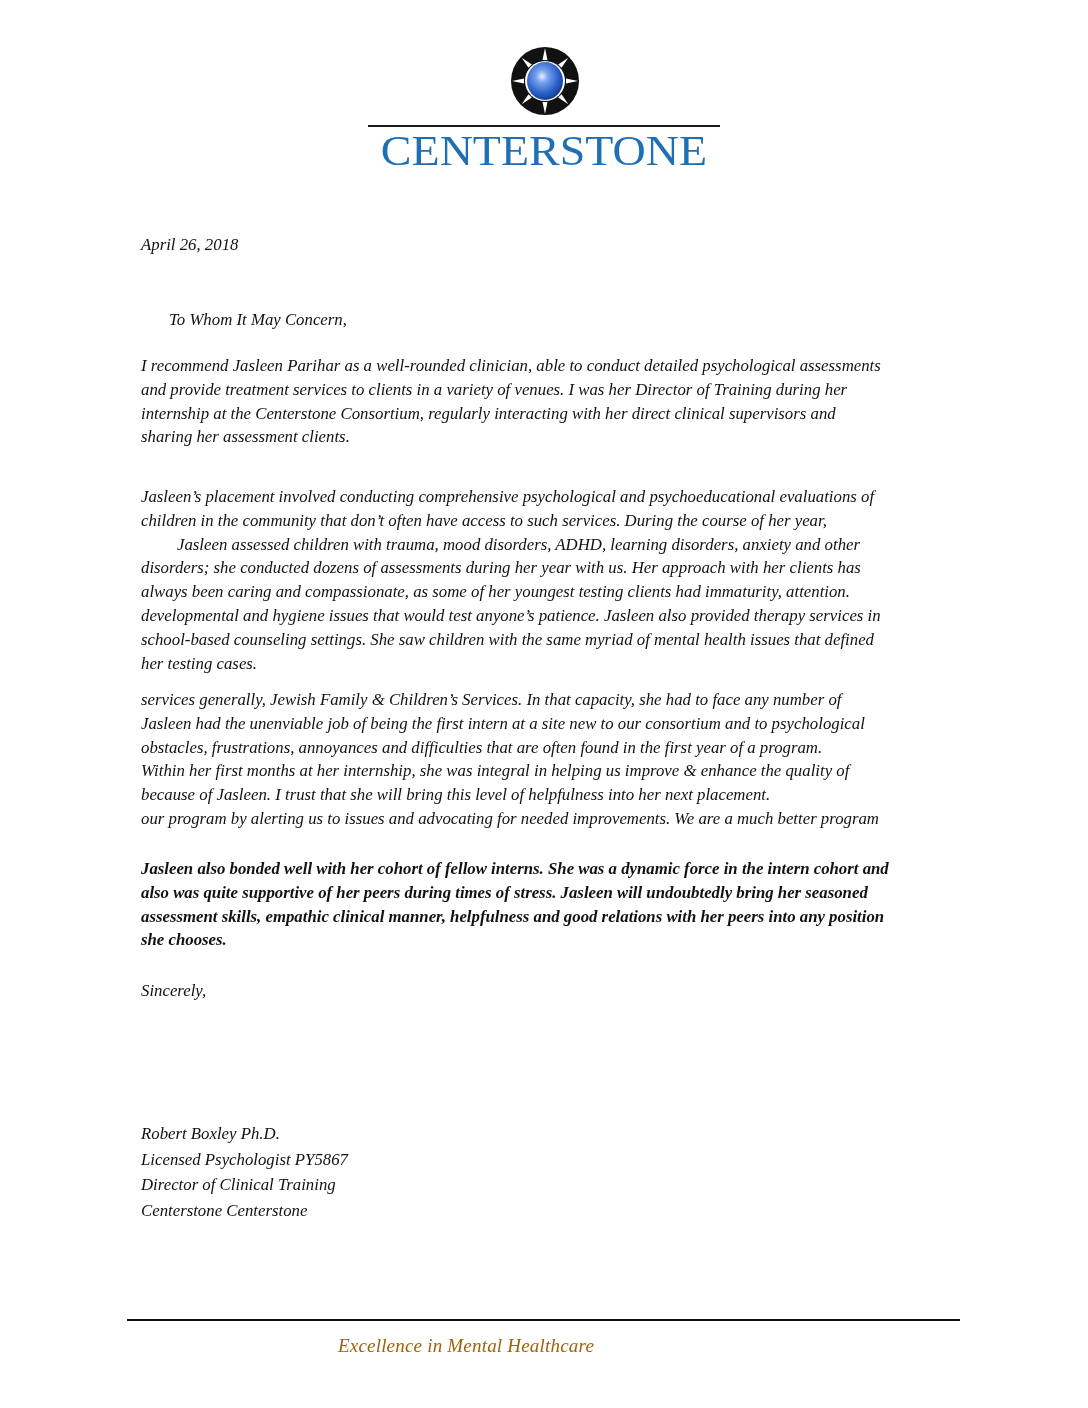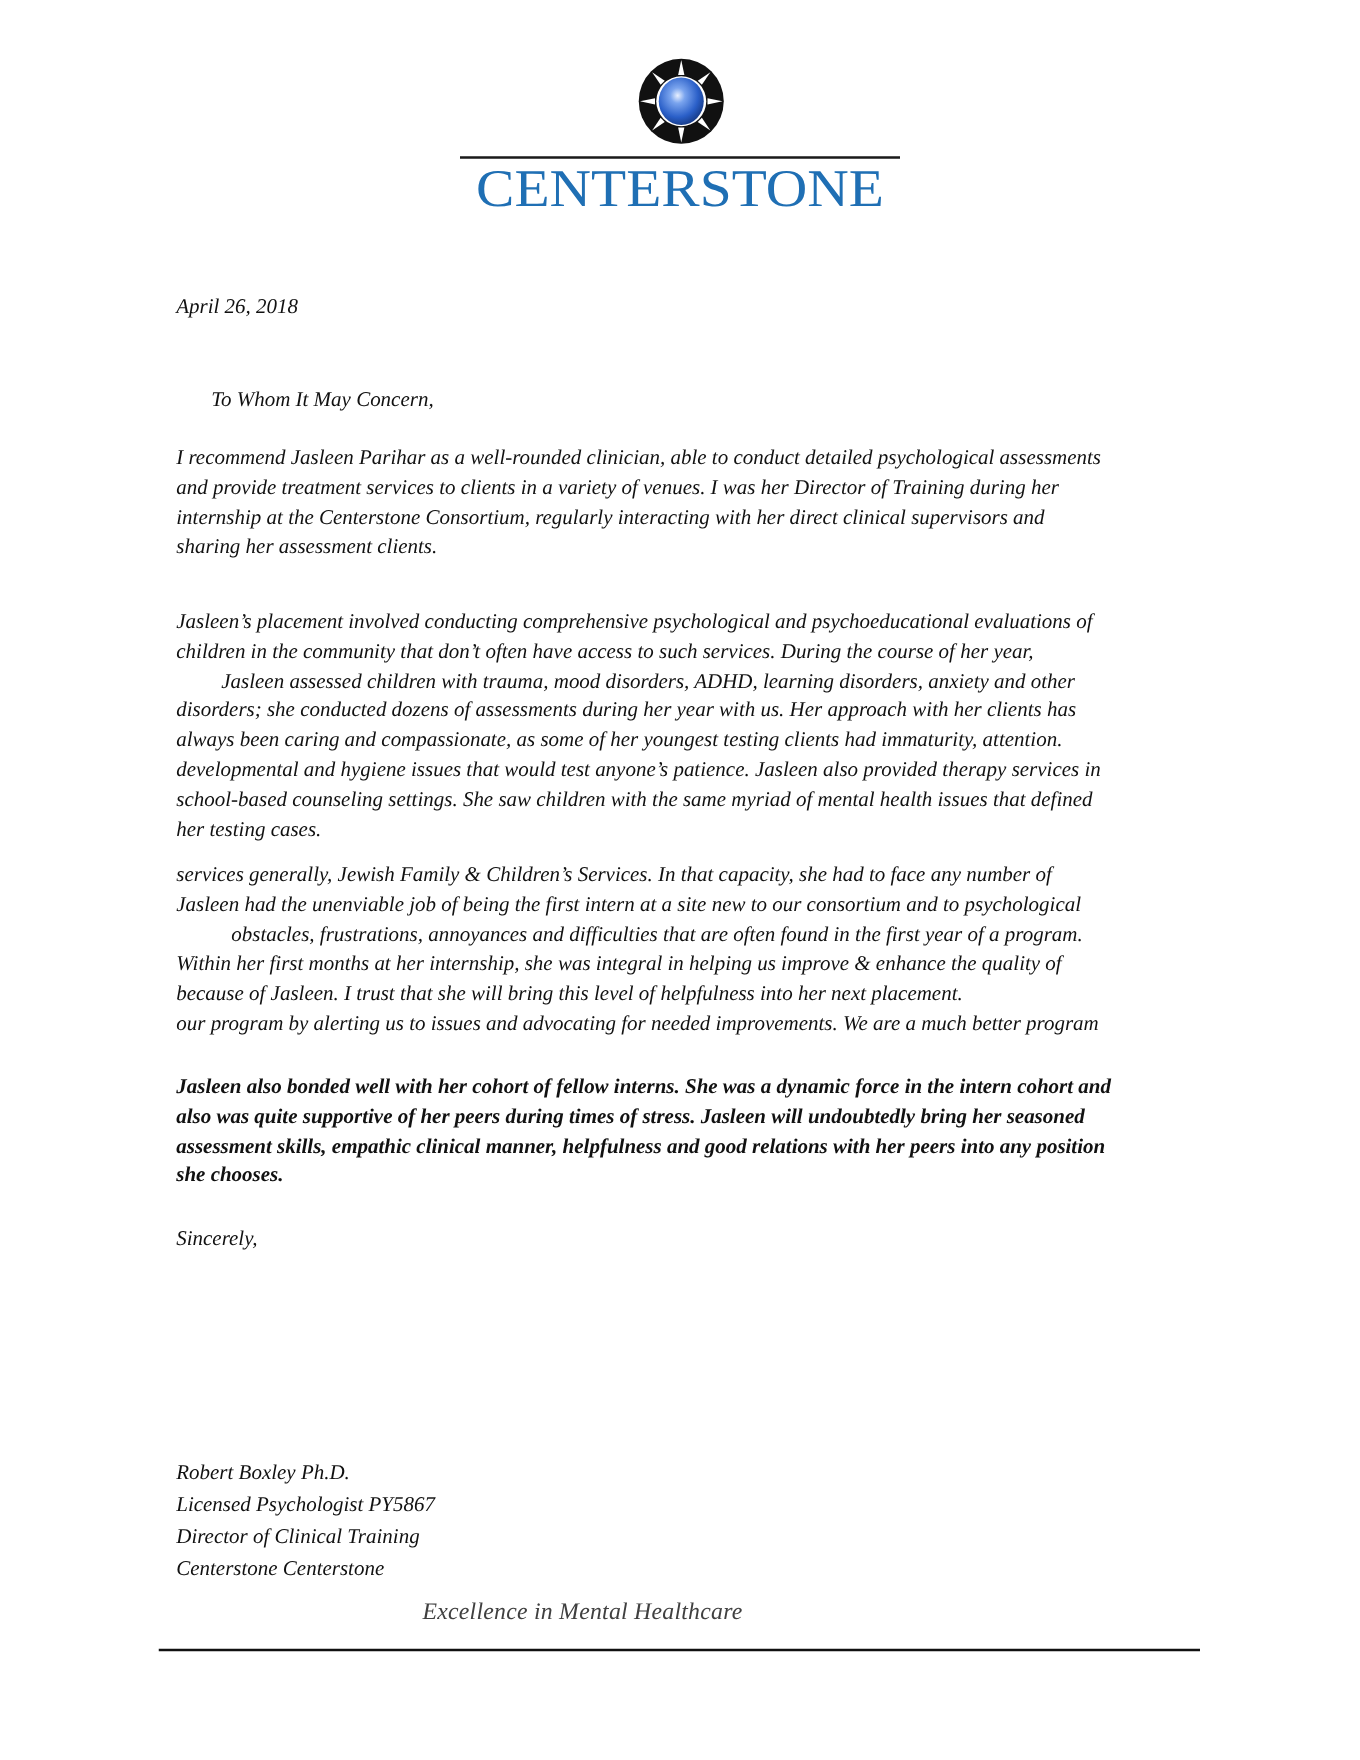--- a/index.html
+++ b/index.html
@@ -94,39 +94,38 @@
     .p4 { top: 857px; font-weight: bold; }
     .closing {
       position: absolute;
       top: 979px;
       left: 0;
     }
     .signature {
       position: absolute;
       top: 1121px;
       left: 0;
-      margin-top: 44px;
     }
     .sig-line {
       display: block;
       height: 25.5px;
       line-height: 25.5px;
     }
 
     
     .footer-tagline {
       position: absolute;
       left: 0;
       width: 932px;
-      top: 1279px;
+      top: 1335px;
       text-align: center;
       font-family: "Liberation Serif", "DejaVu Serif", serif;
       font-style: italic;
       font-size: 19px;
-      color: #404040;
+      color: #a16207;
       letter-spacing: 0.2px;
     }
     .footer-rule {
       position: absolute;
       left: 127px;
       top: 1319px;
       width: 833px;
       height: 2px;
       background: #111111;
     }
@@ -185,21 +184,21 @@
       <span class="sig-line" style="height:23.8px;line-height:23.8px;">disorders; she conducted dozens of assessments during her year with us. Her approach with her clients has</span>
       <span class="sig-line" style="height:23.8px;line-height:23.8px;">always been caring and compassionate, as some of her youngest testing clients had immaturity, attention.</span>
       <span class="sig-line" style="height:23.8px;line-height:23.8px;">developmental and hygiene issues that would test anyone’s patience. Jasleen also provided therapy services in</span>
       <span class="sig-line" style="height:23.8px;line-height:23.8px;">school-based counseling settings. She saw children with the same myriad of mental health issues that defined</span>
       <span class="sig-line" style="height:23.8px;line-height:23.8px;">her testing cases.</span>
     </div>
 
     <div class="para p3">
       <span class="sig-line" style="height:23.8px;line-height:23.8px;">services generally, Jewish Family &amp; Children’s Services. In that capacity, she had to face any number of</span>
       <span class="sig-line" style="height:23.8px;line-height:23.8px;">Jasleen had the unenviable job of being the first intern at a site new to our consortium and to psychological</span>
-      <span class="sig-line" style="height:23.8px;line-height:23.8px;margin-left:44px;">obstacles, frustrations, annoyances and difficulties that are often found in the first year of a program.</span>
+      <span class="sig-line" style="height:23.8px;line-height:23.8px;">obstacles, frustrations, annoyances and difficulties that are often found in the first year of a program.</span>
       <span class="sig-line" style="height:23.8px;line-height:23.8px;">Within her first months at her internship, she was integral in helping us improve &amp; enhance the quality of</span>
       <span class="sig-line" style="height:23.8px;line-height:23.8px;">because of Jasleen. I trust that she will bring this level of helpfulness into her next placement.</span>
       <span class="sig-line" style="height:23.8px;line-height:23.8px;">our program by alerting us to issues and advocating for needed improvements. We are a much better program</span>
     </div>
 
     <div class="para p4">
       <span class="sig-line" style="height:23.8px;line-height:23.8px;">Jasleen also bonded well with her cohort of fellow interns. She was a dynamic force in the intern cohort and</span>
       <span class="sig-line" style="height:23.8px;line-height:23.8px;">also was quite supportive of her peers during times of stress.  Jasleen will undoubtedly bring her seasoned</span>
       <span class="sig-line" style="height:23.8px;line-height:23.8px;">assessment skills, empathic clinical manner, helpfulness and good relations with her peers into any position</span>
       <span class="sig-line" style="height:23.8px;line-height:23.8px;">she chooses.</span>

